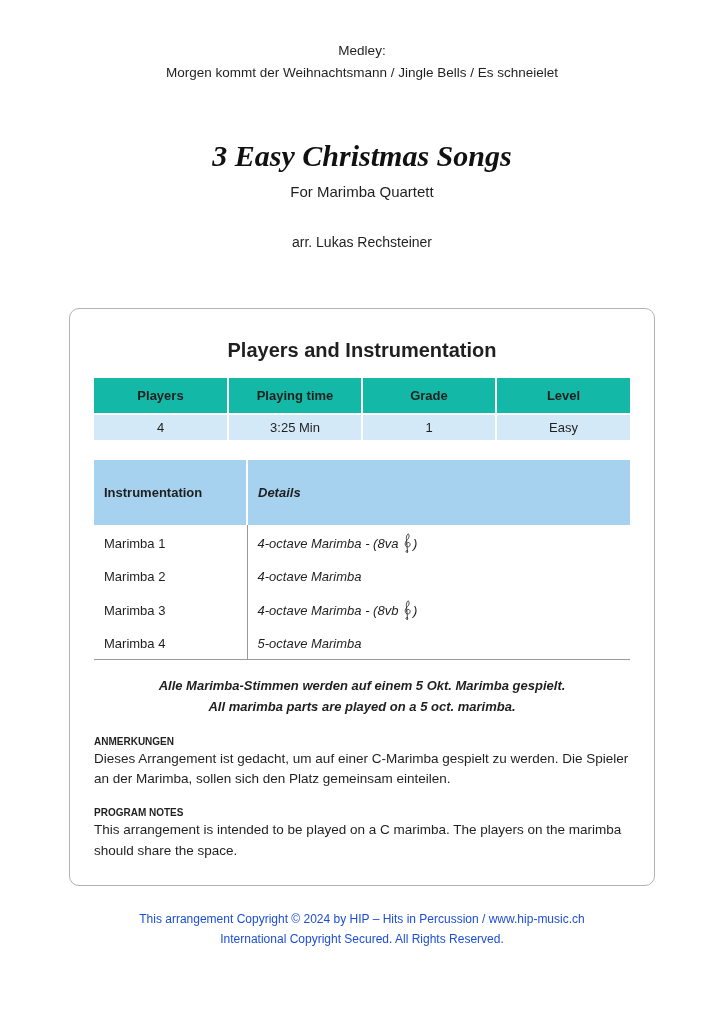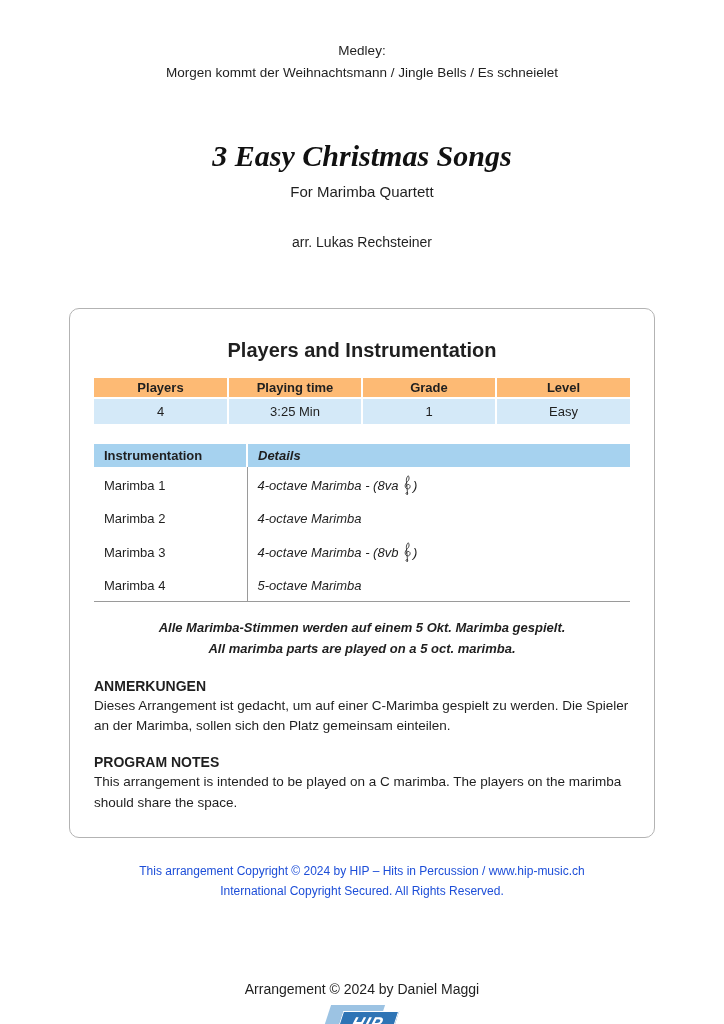--- a/index.html
+++ b/index.html
@@ -33,63 +33,63 @@
     margin: 58px auto 0;
     border: 1px solid #b3b3b3;
     border-radius: 10px;
     padding: 14px 24px 24px;
   }
   .info-heading { text-align: center; font-size: 20px; font-weight: 700; margin: 16px 0 16px; }
 
   table { border-collapse: collapse; width: 100%; font-size: 13px; }
 
   .summary-table th {
-    background: #fdba74;
+    background: #14b8a6;
     font-weight: 700;
     text-align: center;
-    padding: 2px 4px;
+    padding: 10px 4px;
     border-right: 2px solid #ffffff;
     border-bottom: 2px solid #ffffff;
     width: 25%;
   }
   .summary-table th:last-child { border-right: none; }
   .summary-table td {
     background: #d4e9f8;
     text-align: center;
     padding: 5px 4px;
     border-right: 2px solid #ffffff;
   }
   .summary-table td:last-child { border-right: none; }
 
   .instr-table { margin-top: 20px; }
   .instr-table th {
     background: #a6d2ef;
     text-align: left;
-    padding: 4px 10px;
+    padding: 25px 10px;
     font-weight: 700;
   }
   .instr-table th.col-name { width: 153px; border-right: 2px solid #ffffff; }
   .instr-table th.col-details { font-style: italic; }
   .instr-table td { padding: 8px 10px; }
   .instr-table td.name-cell { border-right: 1px solid #9a9a9a; }
   .instr-table tr.last-row td { border-bottom: 1px solid #9a9a9a; }
   .instr-table td.details-cell { font-style: italic; }
 
   .clef { display: inline-block; vertical-align: -5px; margin: 0 1px; }
 
   .note {
     margin-top: 16px;
     text-align: center;
     font-style: italic;
     font-weight: 600;
     font-size: 13px;
     line-height: 1.6;
   }
 
-  .section-heading { font-weight: 700; font-size: 14px; margin-top: 18px; }
+  .section-heading { font-weight: 700; font-size: 10px; margin-top: 18px; }
   .section-text { font-size: 13.5px; line-height: 1.5; margin: 2px 0 0; }
 
   .copyright { margin-top: 24px; text-align: center; font-size: 12px; line-height: 1.65; color: #1d4ed8; }
 
   .credit { margin-top: 80px; text-align: center; font-size: 14px; }
 
   .logo { margin-top: 12px; text-align: center; }
   .logo-mark { position: relative; width: 70px; height: 30px; margin: 0 auto; }
   .logo-back {
     position: absolute; left: 0; top: -4px;

